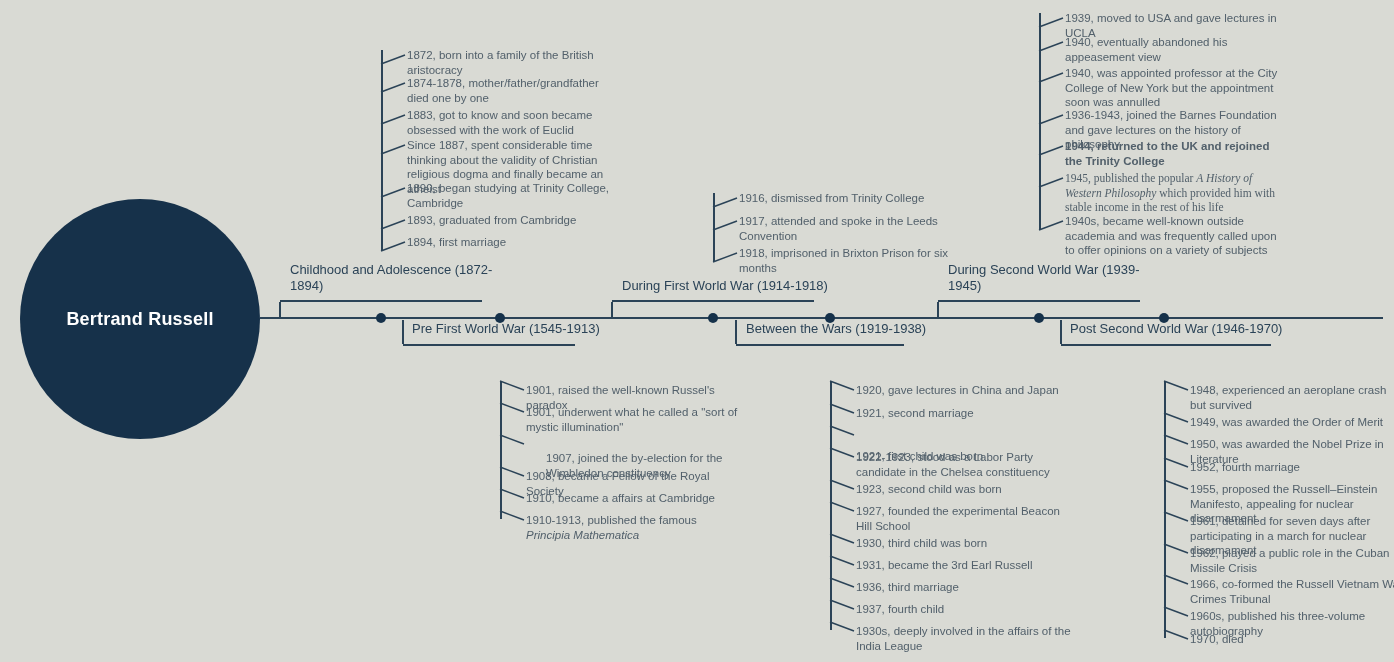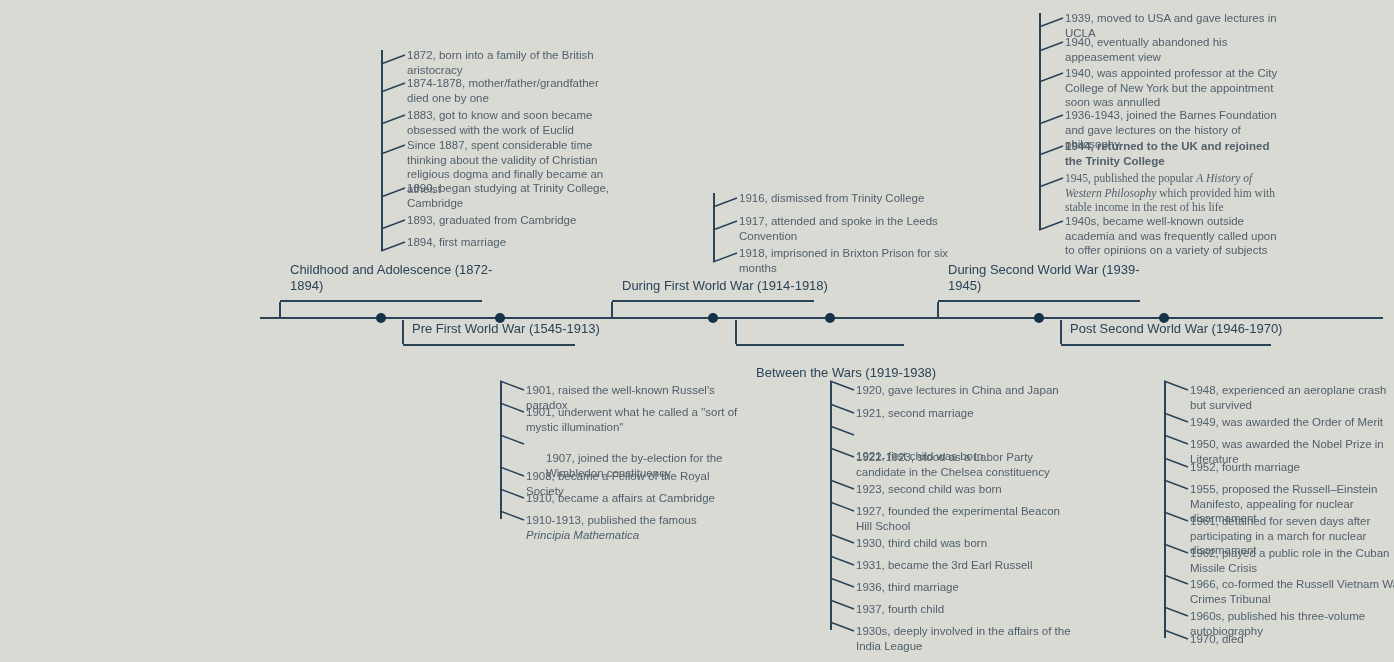--- a/index.html
+++ b/index.html
@@ -99,20 +99,23 @@
     line-height:14.5px;
     width:215px;
   }
   .ev .etext i{font-style:italic;}
 </style>
 </head>
 <body>
 
 <div class="canvas">
 
+  <div class="hero-circle">
+    <div class="hero-title">Bertrand Russell</div>
+  </div>
 
   <div class="axis"></div>
 
   <div id="dots-layer">
       <div class="node-dot" style="left: 381px;"></div>
       <div class="node-dot" style="left: 500px;"></div>
       <div class="node-dot" style="left: 713px;"></div>
       <div class="node-dot" style="left: 830px;"></div>
       <div class="node-dot" style="left: 1039px;"></div>
       <div class="node-dot" style="left: 1164px;"></div>
@@ -130,21 +133,21 @@
         <div class="plabel" style="left: 9px; width: 200px;">Pre First World War (1545-1913)</div>
       </div>
       <div class="period up" style="left: 612px; top: 318px;">
         <div class="stem"></div>
         <div class="bar" style="left: 0px; width: 202px;"></div>
         <div class="plabel" style="left: 10px; width: 230px;">During First World War (1914-1918)</div>
       </div>
       <div class="period down" style="left: 736px; top: 318px;">
         <div class="stem"></div>
         <div class="bar" style="left: 0px; width: 168px;"></div>
-        <div class="plabel" style="left: 20px; width: 200px; margin-top: 44px;">Between the Wars (1919-1938)</div>
+        <div class="plabel" style="left: 10px; width: 200px;">Between the Wars (1919-1938)</div>
       </div>
       <div class="period up" style="left: 938px; top: 318px;">
         <div class="stem"></div>
         <div class="bar" style="left: 0px; width: 202px;"></div>
         <div class="plabel" style="left: 10px; width: 230px;">During Second World War (1939-
 1945)</div>
       </div>
       <div class="period down" style="left: 1061px; top: 318px;">
         <div class="stem"></div>
         <div class="bar" style="left: 0px; width: 210px;"></div>

